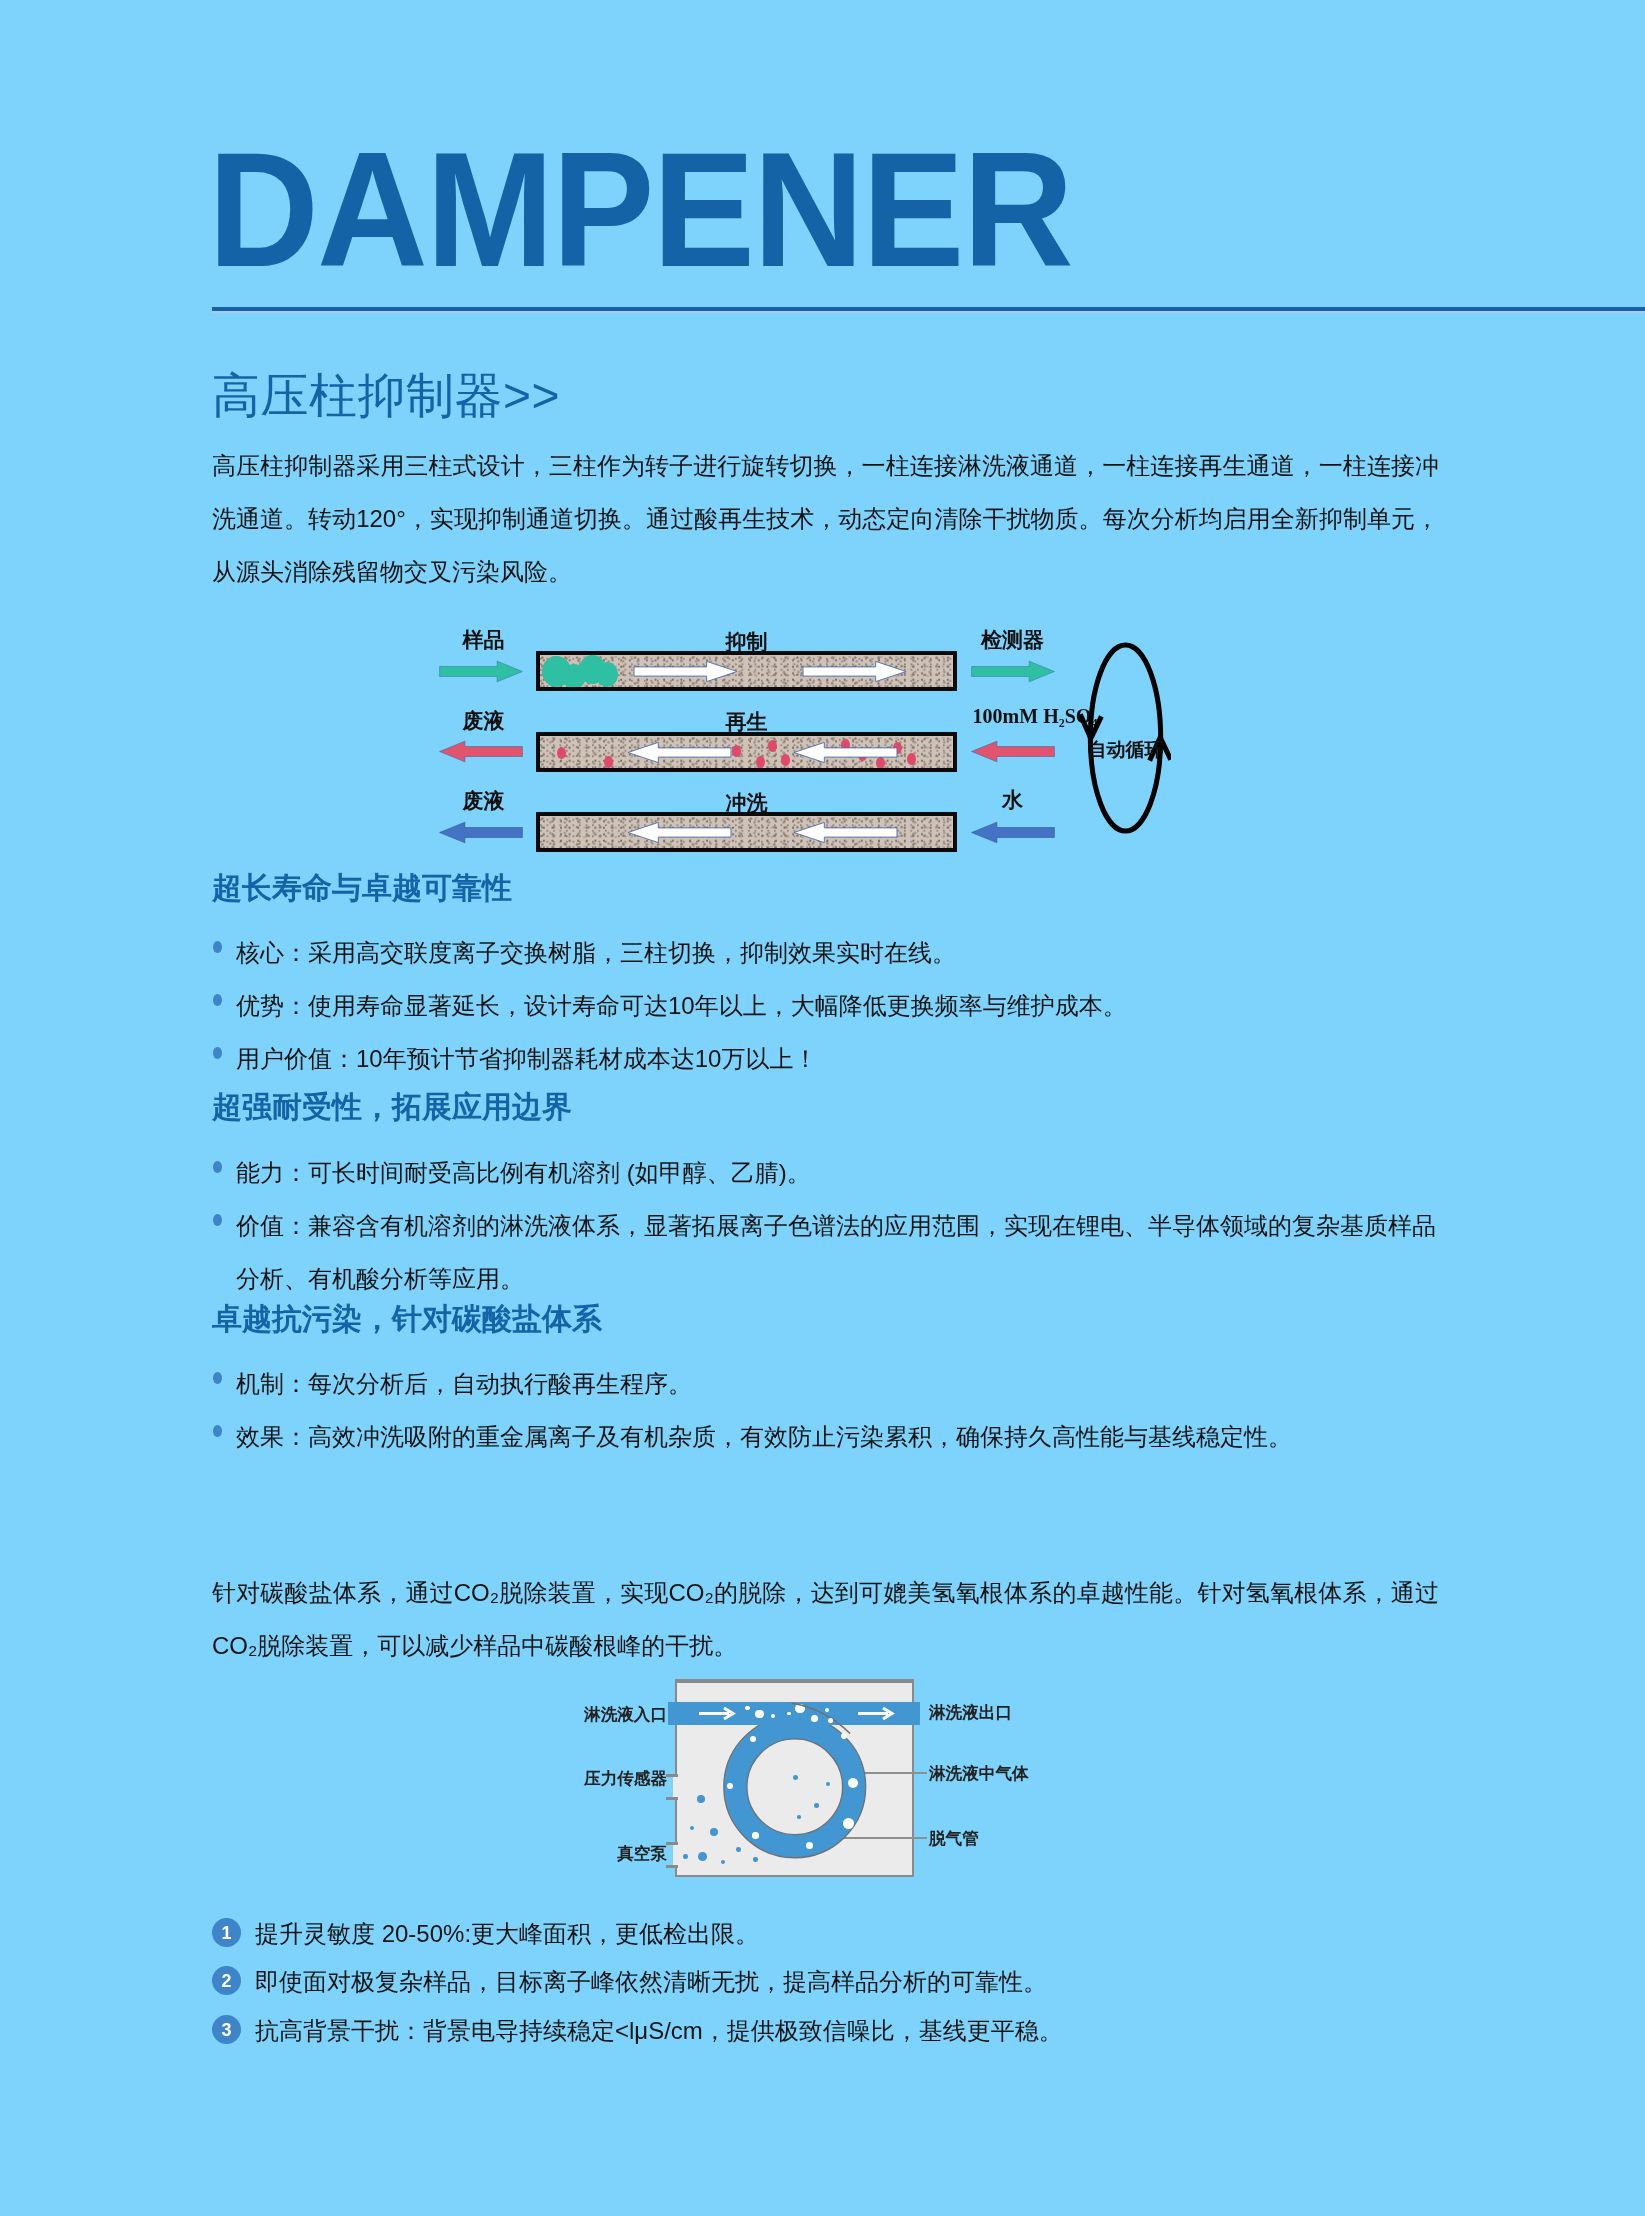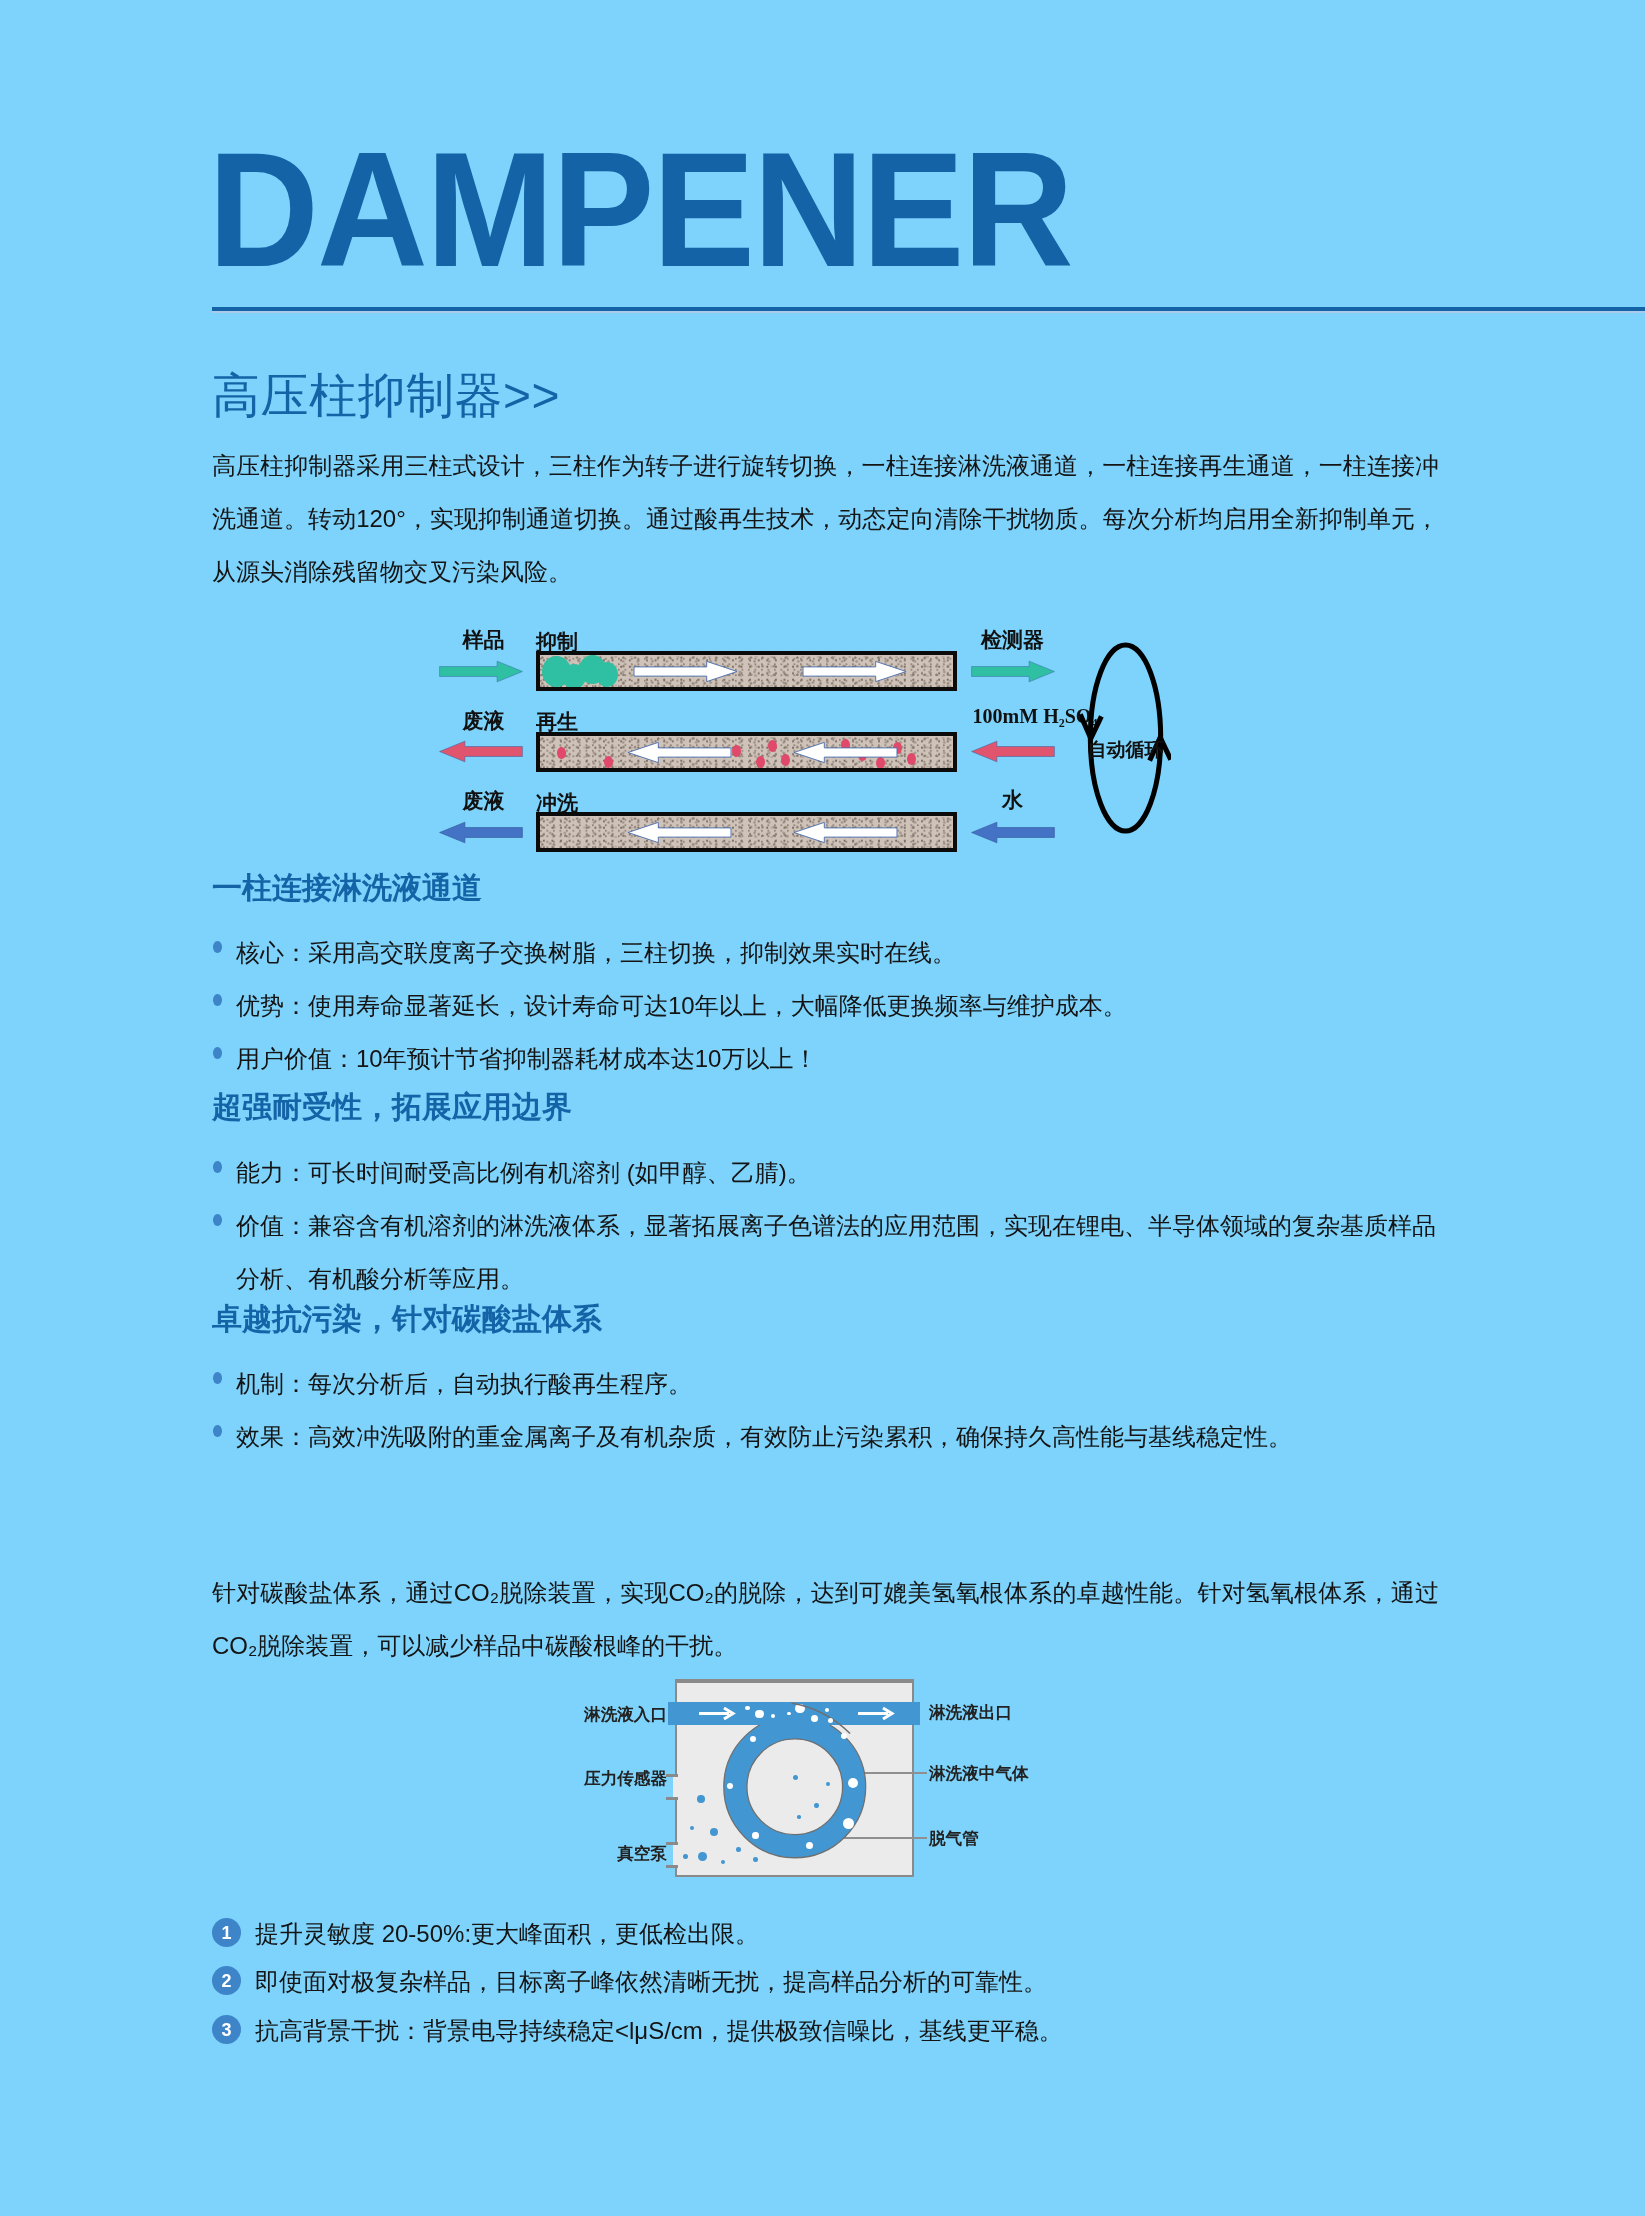--- a/index.html
+++ b/index.html
@@ -33,21 +33,21 @@
   .bullet {
     position:absolute; left:212px; width:1229px; padding-left:24px; font-size:24px;
     line-height:53px; color:#141414; font-weight:500;
   }
   .bullet .dot {
     position:absolute; left:1px; top:15px; width:8.6px; height:11.6px; border-radius:50%;
     background:#3d85c8;
   }
   
   .diag1 { position:absolute; left:428px; top:625px; width:826px; height:237px; }
-  .stage-label { position:absolute; left:108px; width:421px; 
+  .stage-label { position:absolute; left:108px; width:421px; text-align:center;
     font-size:21px; font-weight:600; color:#111; }
   .side-label { position:absolute; width:91px; text-align:center; font-size:21px;
     font-weight:600; color:#111; }
   .acid-label { position:absolute; left:524px; width:166px; text-align:center;
     font-family:"Liberation Serif", serif; font-weight:700; font-size:20px; color:#111;
     white-space:nowrap; }
   .column {
     position:absolute; left:108px; width:421px; height:40px;
     border:4px solid #0b0b0b; overflow:hidden;
     background-color:#cfc3b9;
@@ -201,21 +201,21 @@
       </svg>
 
     <svg class="cycle-svg" viewBox="0 0 180 390">
       <ellipse cx="90" cy="195" rx="70" ry="185" fill="none" stroke="#000" stroke-width="10"></ellipse>
       <path d="M 0 148 L 21 196 L 42 152" fill="none" stroke="#000" stroke-width="10"></path>
       <path d="M 138 240 L 159 194 L 180 238" fill="none" stroke="#000" stroke-width="10"></path>
     </svg>
     <div class="cycle-label">自动循环</div>
   </div>
 
-  <div class="h3" style="top:868px">一柱连接淋洗液通道</div>
+  <div class="h3" style="top:868px">超长寿命与卓越可靠性</div>
   <div class="bullet" style="top:926px"><span class="dot"></span><span>核心：采用高交联度离子交换树脂，三柱切换，抑制效果实时在线。</span></div>
   <div class="bullet" style="top:979px"><span class="dot"></span><span>优势：使用寿命显著延长，设计寿命可达10年以上，大幅降低更换频率与维护成本。</span></div>
   <div class="bullet" style="top:1032px"><span class="dot"></span><span>用户价值：10年预计节省抑制器耗材成本达10万以上！</span></div>
 
   <div class="h3" style="top:1087px">超强耐受性，拓展应用边界</div>
   <div class="bullet" style="top:1146px"><span class="dot"></span><span>能力：可长时间耐受高比例有机溶剂 (如甲醇、乙腈)。</span></div>
   <div class="bullet" style="top:1199px"><span class="dot"></span><span>价值：兼容含有机溶剂的淋洗液体系，显著拓展离子色谱法的应用范围，实现在锂电、半导体领域的复杂基质样品分析、有机酸分析等应用。</span></div>
 
   <div class="h3" style="top:1299px">卓越抗污染，针对碳酸盐体系</div>
   <div class="bullet" style="top:1410px"><span class="dot"></span><span>效果：高效冲洗吸附的重金属离子及有机杂质，有效防止污染累积，确保持久高性能与基线稳定性。</span></div>

